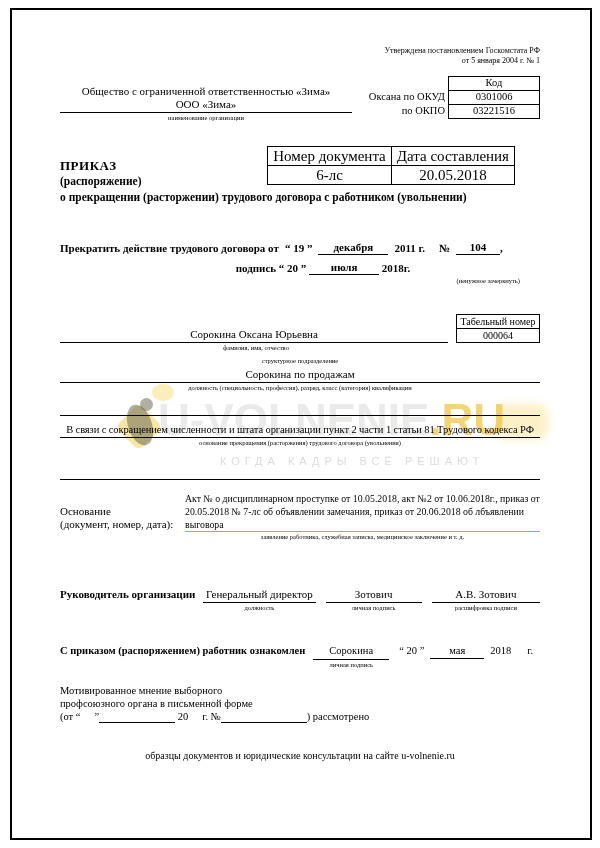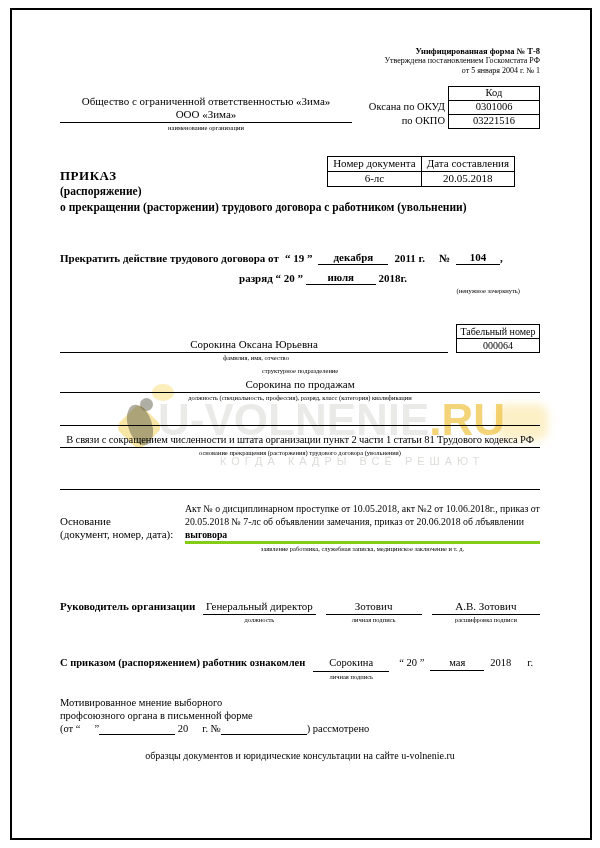--- a/index.html
+++ b/index.html
@@ -22,21 +22,21 @@
   .org-left{flex:1;margin-right:8px;padding-top:9px;}
   .org-lines{text-align:center;border-bottom:1px solid #000;padding-bottom:1px;}
   .org-left .cap{text-align:center;margin-top:1px;}
   .code-table{border-collapse:collapse;font-size:10.5px;}
   .code-table td{padding:0 3px;height:13px;}
   .code-table td.lbl{border:none;text-align:right;white-space:nowrap;width:82px;}
   .code-table td.box{border:1px solid #000;text-align:center;width:84px;}
 
   
   .sec-title{position:relative;margin-top:24px;}
-  .doc-table{position:absolute;top:0;right:25px;border-collapse:collapse;font-size:11px;}
+  .doc-table{position:absolute;top:0;right:25px;border-collapse:collapse;font-size:15px;}
   .doc-table th,.doc-table td{border:1px solid #000;font-weight:normal;text-align:center;height:14px;padding:0 5px;}
   .title-block{padding-top:12px;text-align:left;}
   .t1{font-size:13px;letter-spacing:0.5px;}
   .t2,.t3{font-size:11.5px;margin-top:2px;}
 
   
   .terminate{margin-top:36px;white-space:nowrap;}
   .terminate .gap6{margin-left:6px;}
   .terminate .gap14{margin-left:14px;}
   .term2{margin-top:6px;text-align:center;padding-left:46px;white-space:nowrap;}
@@ -52,21 +52,21 @@
   .field{margin-top:6px;}
   .field .val{text-align:center;border-bottom:1px solid #000;padding-bottom:1px;white-space:nowrap;}
   .field .cap{text-align:center;margin-top:1px;}
   .empty-line{border-bottom:1px solid #000;height:14px;}
   .basis-val{font-size:10.5px;letter-spacing:-0.1px;}
 
   
   .foundation{display:flex;margin-top:12px;}
   .f-label{width:125px;padding-top:13px;line-height:13px;}
   .f-text{flex:1;font-size:9.8px;line-height:13px;}
-  .f-last{border-bottom:3px solid #84cc16;font-weight:bold;}
+  .f-last{border-bottom:1px solid #84cc16;}
   .f-text .cap{text-align:center;margin-top:1px;}
 
   
   .sig-row{display:flex;align-items:flex-start;margin-top:48px;white-space:nowrap;}
   .sig-label{margin-right:8px;}
   .sig-field{display:flex;flex-direction:column;}
   .sig-field .val{border-bottom:1px solid #000;text-align:center;padding-bottom:1px;}
   .sig-field .cap{text-align:center;margin-top:1px;}
   .w113{width:113px;margin-right:10px;}
   .w97{width:97px;margin-right:10px;}
@@ -122,21 +122,20 @@
       <div class="wm-figure-head"></div>
     </div>
     <div class="wm-ru-glow"></div>
     <div class="wm-text"><span class="wm-gray">U-VOLNENIE</span><span class="wm-yellow">.RU</span></div>
     <div class="wm-tagline">КОГДА КАДРЫ ВСЁ РЕШАЮТ</div>
   </div>
 
   <div class="content">
 
     <div class="hdr-right">
-      <div class="l1 b">Унифицированная форма № Т-8</div>
       <div>Утверждена постановлением Госкомстата РФ</div>
       <div>от 5 января 2004 г. № 1</div>
     </div>
 
     <div class="row-org">
       <div class="org-left">
         <div class="org-lines">
           <div>Общество с ограниченной ответственностью «Зима»</div>
           <div>ООО «Зима»</div>
         </div>
@@ -179,21 +178,21 @@
         <div class="t1 b">ПРИКАЗ</div>
         <div class="t2 b">(распоряжение)</div>
         <div class="t3 b">о прекращении (расторжении) трудового договора с работником (увольнении)</div>
       </div>
     </div>
 
     <div class="terminate b">
       <span>Прекратить действие трудового договора от</span><span class="gap6">“ 19 ”</span><span class="ul gap6" style="width:70px">декабря</span><span class="gap6">2011 г.</span><span class="gap14">№</span><span class="ul gap6" style="width:44px">104</span><span>,</span>
     </div>
     <div class="term2 b">
-      <span>разряд</span>
+      <span>подпись</span>
       <span class="gap6">“ 20 ”</span>
       <span class="ul gap6" style="width:70px">июля</span>
       <span class="gap6">2018г.</span>
     </div>
     <div class="cap right term-cap">(ненужное зачеркнуть)</div>
 
     <div class="tabel-row">
       <div class="name-field">Сорокина Оксана Юрьевна</div>
       <table class="tabel-table">
         <tbody>

